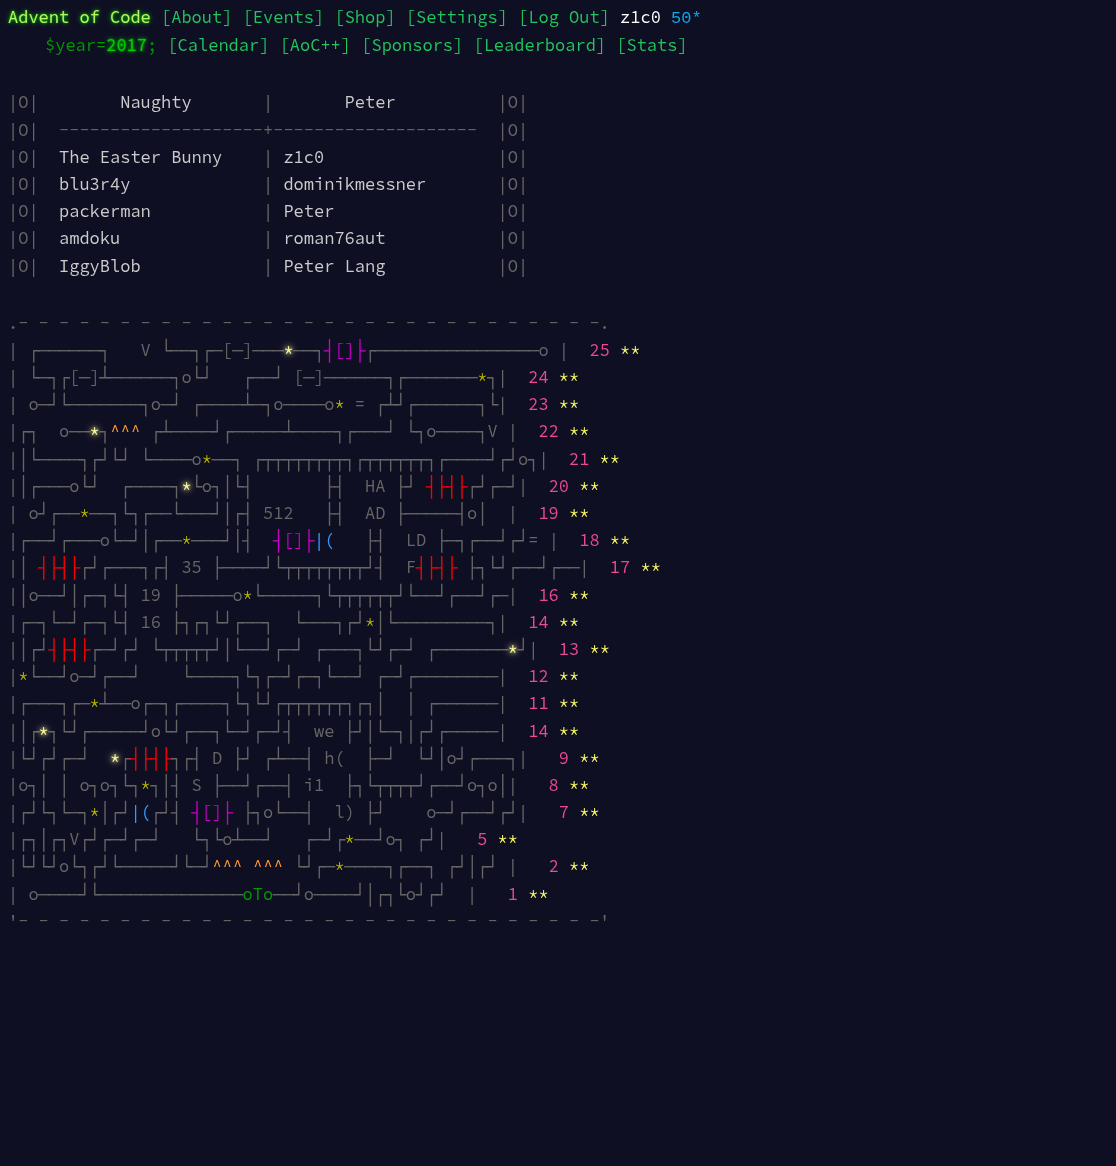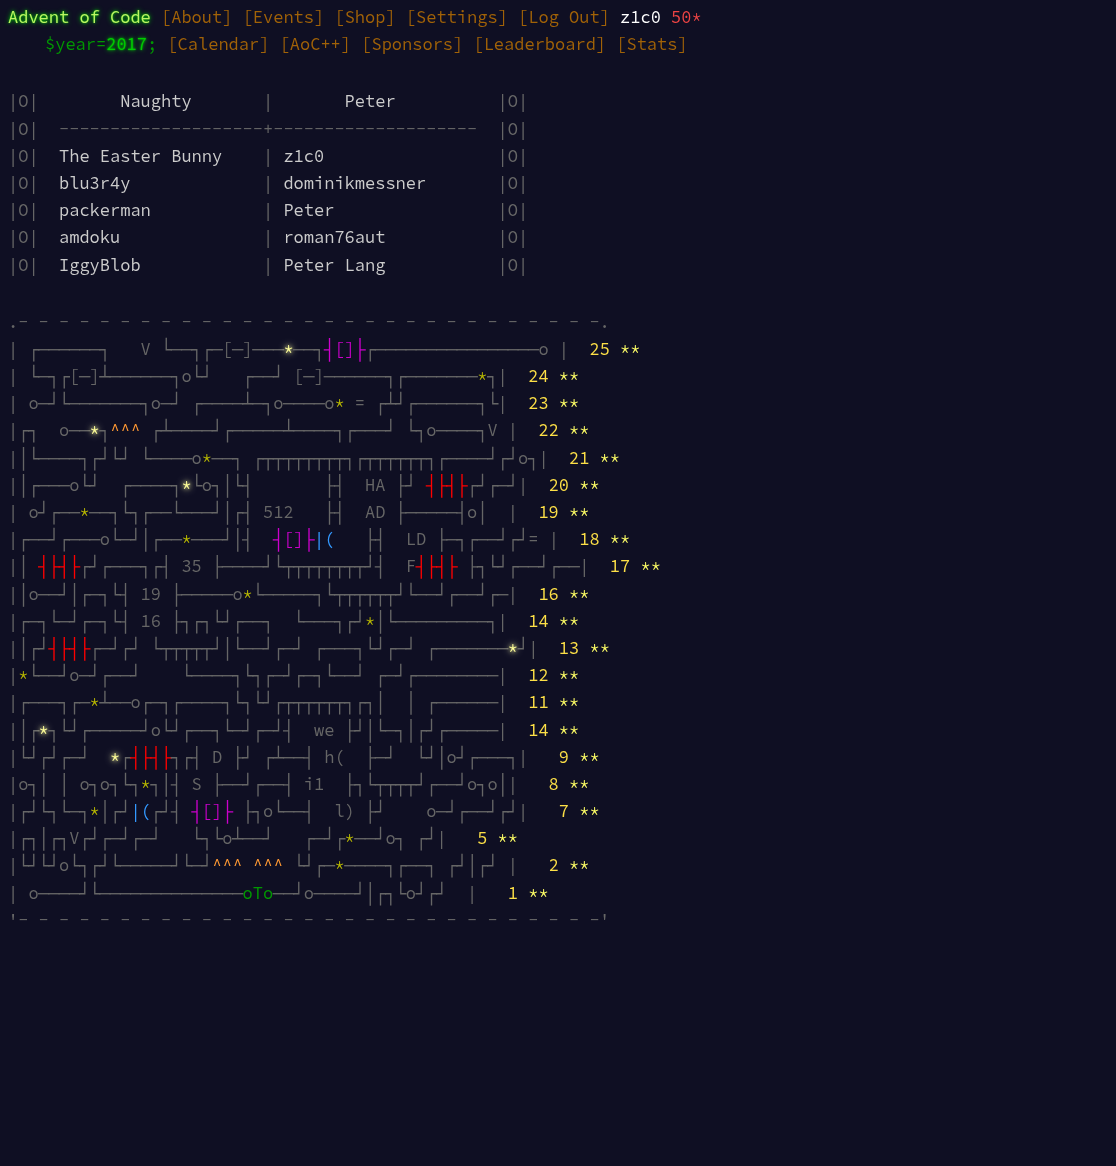--- a/index.html
+++ b/index.html
@@ -20,28 +20,29 @@
   }
   .row {
     display: block;
   }
   .title-glow {
     color: #bef264;
     text-shadow: 0 0 2px #00cc00, 0 0 5px #00cc00;
     font-weight: normal;
   }
   .nav-link {
-    color: #a16207;
+    color: #22c55e;
     cursor: pointer;
   }
   .user {
     color: #ffffff;
   }
   .star-count {
-    color: #ef4444;
+    color: #0ea5e9;
+    font-family: Liberation Mono, monospace;
   }
   .sub {
     color: #009900;
     margin-left: 37px;
   }
   .sub .year {
     color: #00cc00;
     text-shadow: 0 0 2px #00cc00, 0 0 5px #00cc00;
   }
   .spacer { color: transparent; }
@@ -63,21 +64,21 @@
     margin-top: 30px;
   }
   .cal-line {
     font-family: inherit;
     white-space: pre;
     color: #666666;
     cursor: pointer;
   }
   .noninteract { cursor: default; }
   .daynum {
-    color: #fde047;
+    color: #ec4899;
     display: inline-block;
     width: 2ch;
     text-align: right;
   }
   .stars {
     color: #ffff66;
   }
   .star-glow {
     color: #ffff99;
     text-shadow: 0 0 4px #ffff99, 0 0 8px #ffffcc;

